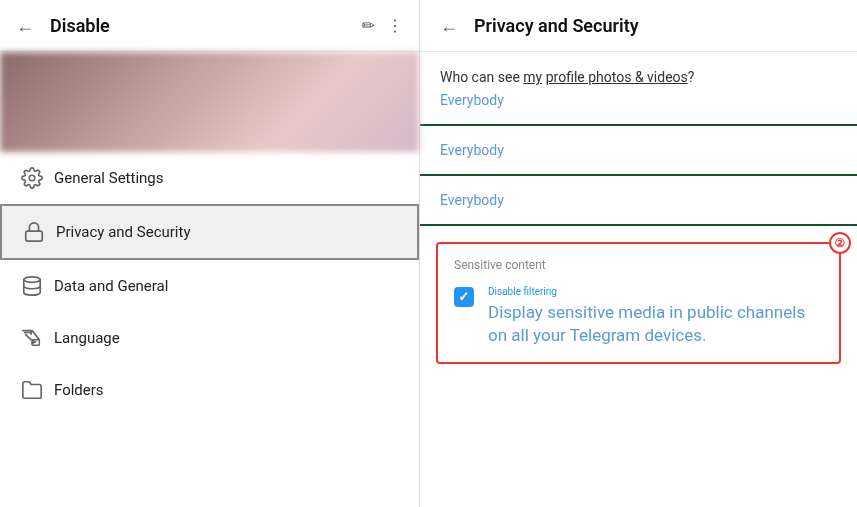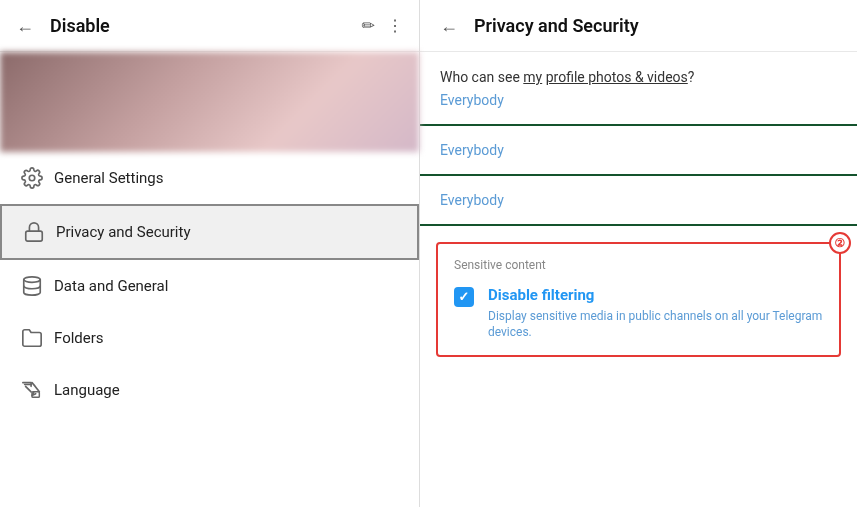--- a/index.html
+++ b/index.html
@@ -189,28 +189,28 @@
       color: white;
       font-size: 13px;
       font-weight: 700;
     }
 
     .sensitive-text {
       flex: 1;
     }
 
     .sensitive-label {
-      font-size: 15px;
+      font-size: 10px;
       color: #2196F3;
-      font-weight: 700;
+      font-weight: 400;
       margin-bottom: 4px;
     }
 
     .sensitive-desc {
-      font-size: 12px;
+      font-size: 17px;
       color: #5b9bd5;
       line-height: 1.4;
     }
 
     
     .circle-badge {
       width: 22px;
       height: 22px;
       border-radius: 50%;
       border: 2px solid #e53935;
@@ -298,38 +298,38 @@
             <path d="M21 12c0 1.66-4 3-9 3s-9-1.34-9-3"></path>
             <path d="M3 5v14c0 1.66 4 3 9 3s9-1.34 9-3V5"></path>
           </svg>
       </span>
       <span class="menu-label">Data and General</span>
     </div>
 
     <div class="menu-item">
       <span class="menu-icon">
         <svg viewBox="0 0 24 24">
-            <path d="M22 19a2 2 0 0 1-2 2H4a2 2 0 0 1-2-2V5a2 2 0 0 1 2-2h5l2 3h9a2 2 0 0 1 2 2z"></path>
-          </svg>
-      </span>
-      <span class="menu-label">Folders</span>
-    </div>
-
-    <div class="menu-item">
-      <span class="menu-icon">
-        <svg viewBox="0 0 24 24">
             <path d="M5 8l6 6"></path>
             <path d="M4 6h7"></path>
             <path d="M2 4h9v4"></path>
             <path d="M12 4c0 0 3.5 4 5 6s3 4 3 4"></path>
             <path d="M14 14l-2 4 4-2"></path>
             <rect x="12" y="14" width="8" height="6" rx="1" style="fill:none;stroke:#666;stroke-width:1.6"></rect>
           </svg>
       </span>
       <span class="menu-label">Language</span>
+    </div>
+
+    <div class="menu-item">
+      <span class="menu-icon">
+        <svg viewBox="0 0 24 24">
+            <path d="M22 19a2 2 0 0 1-2 2H4a2 2 0 0 1-2-2V5a2 2 0 0 1 2-2h5l2 3h9a2 2 0 0 1 2 2z"></path>
+          </svg>
+      </span>
+      <span class="menu-label">Folders</span>
     </div>
 
   </div>
 </div>
 
 <div class="right-panel">
 
   <div class="right-header">
     <span class="back-arrow">←</span>
     <span class="right-header-title">Privacy and Security</span>

